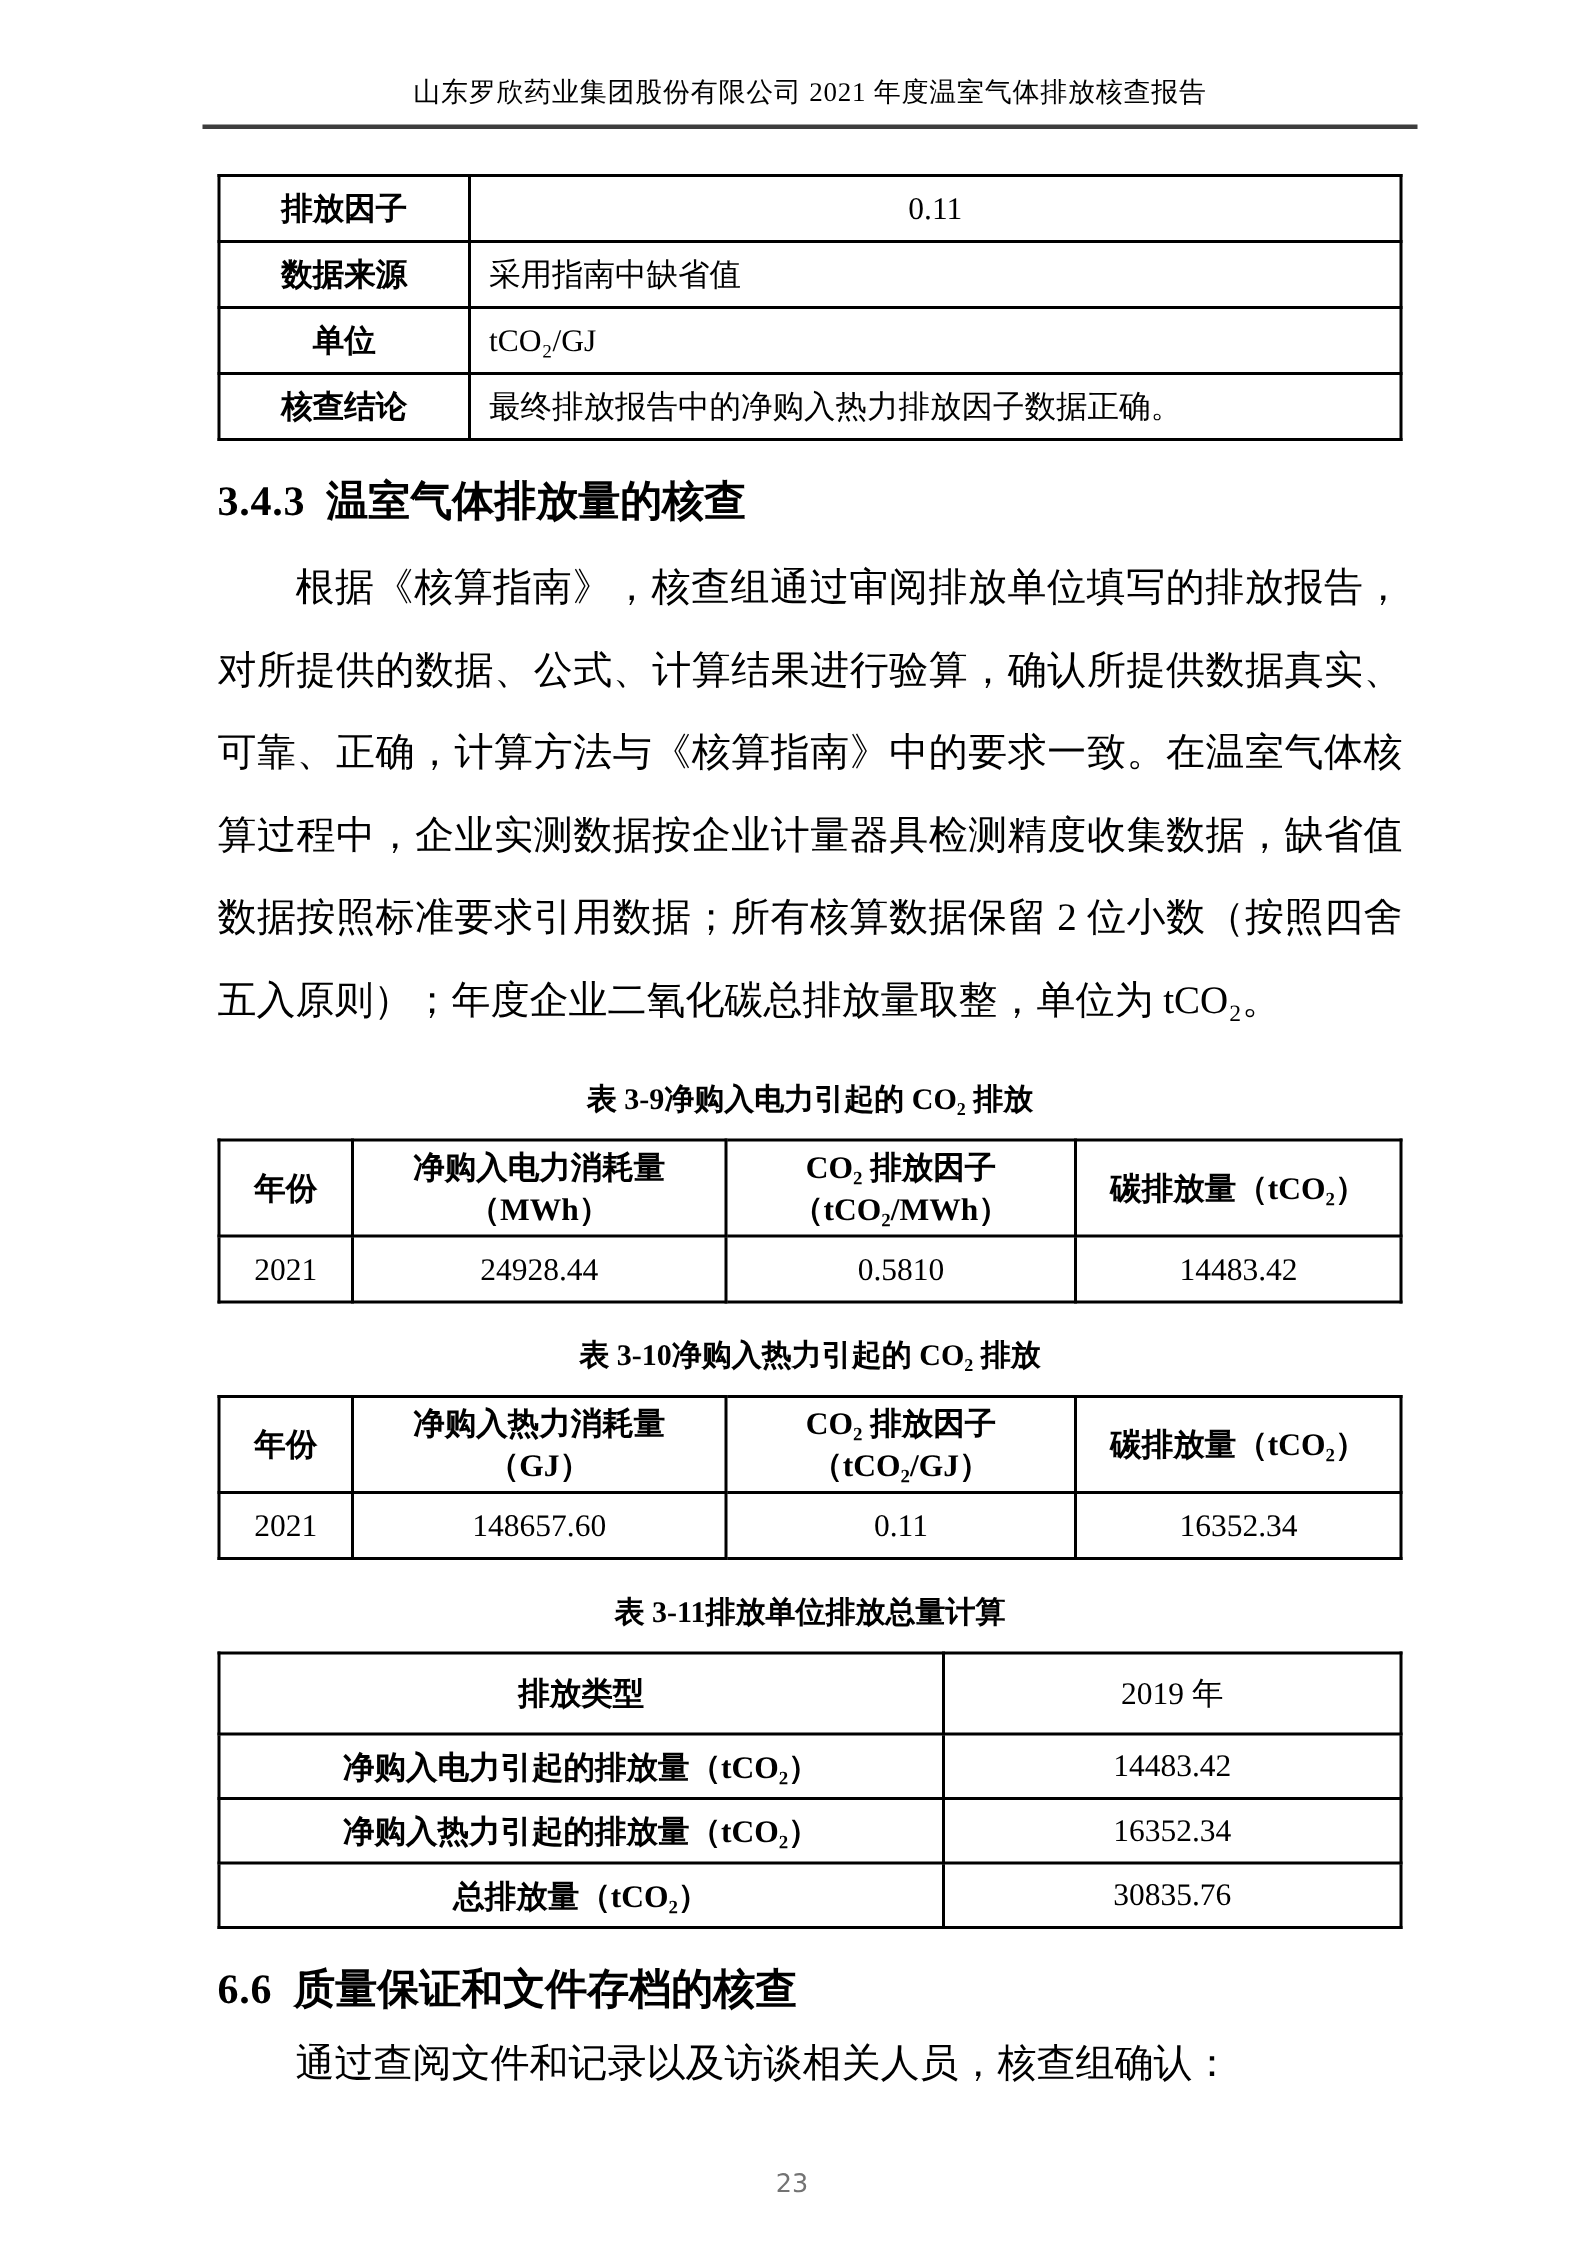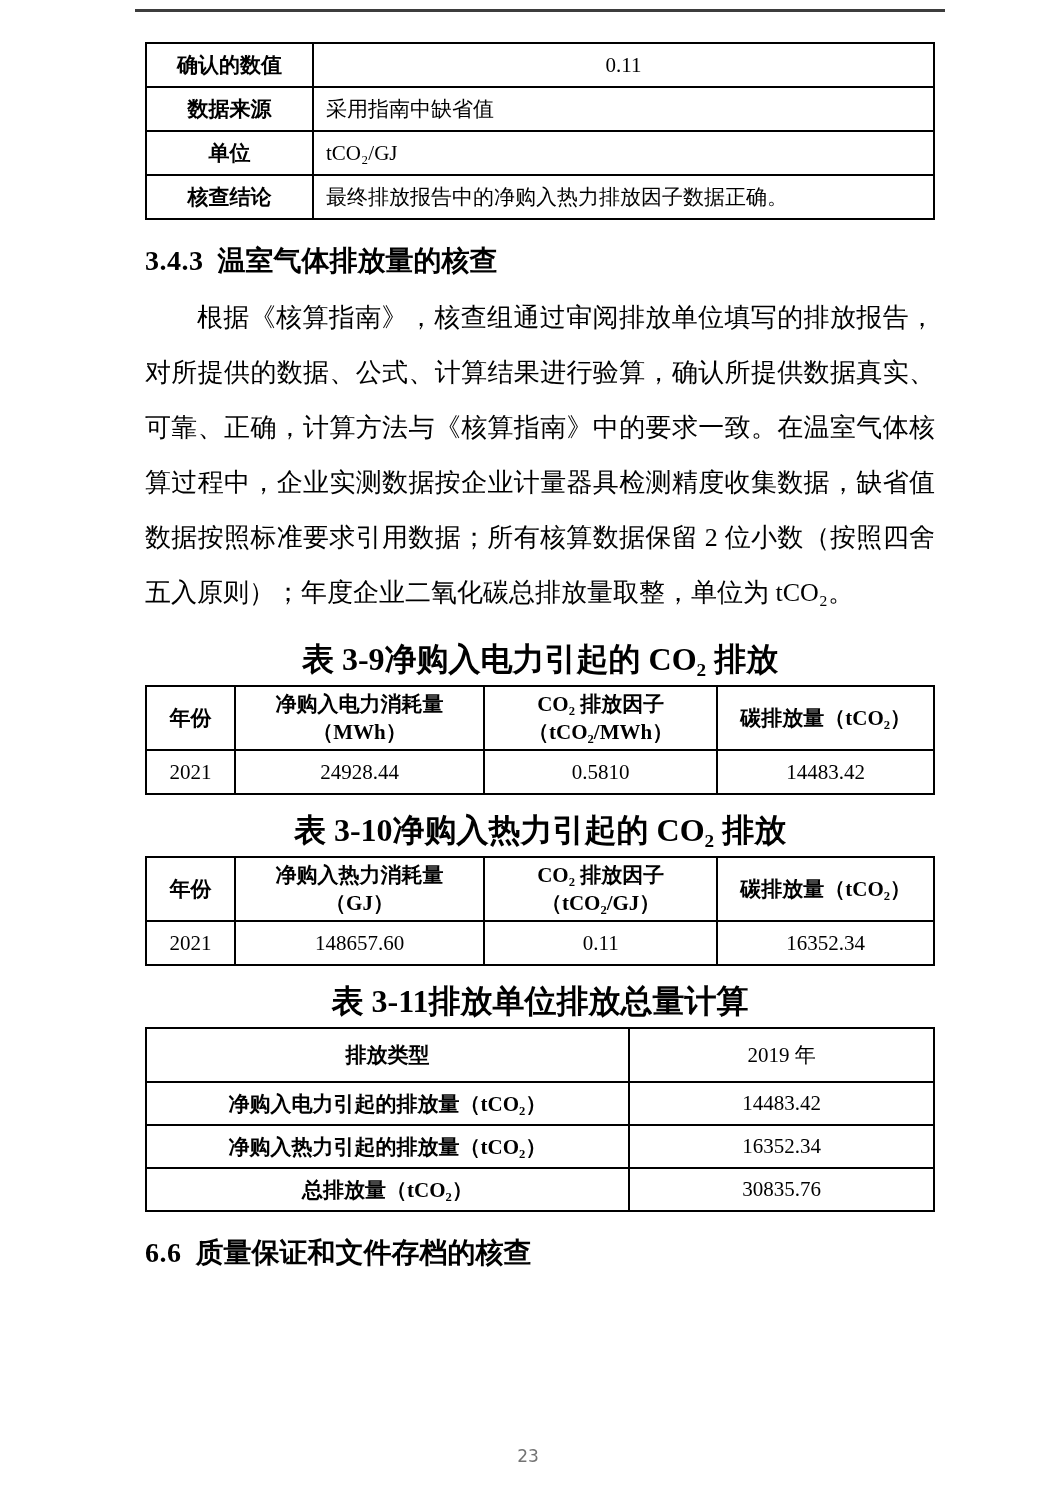--- a/index.html
+++ b/index.html
@@ -70,21 +70,21 @@
     line-height: 55px;
     text-align: justify;
     text-justify: inter-character;
     text-indent: 2em;
   }
   .body-para.single { line-height: 40px; text-align: left; }
   
   .tbl-caption {
     margin: 22px 0 0 0;
     text-align: center;
-    font-size: 32px;
+    font-size: 20px;
     font-weight: 700;
     line-height: 34px;
   }
   .tbl-caption.tight { margin-top: 18px; }
   
   .data-table { margin-top: 9px; }
   .data-table th {
     font-weight: 700;
     font-size: 21px;
     text-align: center;
@@ -120,26 +120,27 @@
     font-family: "DejaVu Sans", "Liberation Sans", sans-serif;
     color: #737373;
   }
 </style>
 </head>
 <body>
 
 <div class="page">
   <div class="content">
 
+    <div class="doc-header-title">山东罗欣药业集团股份有限公司 2021 年度温室气体排放核查报告</div>
     <hr class="doc-header-rule">
 
     <table class="factor-table">
       <tbody>
         <tr>
-          <td class="label-cell">确认的数值</td>
+          <td class="label-cell">排放因子</td>
           <td class="value-cell center">0.11</td>
         </tr>
         <tr>
           <td class="label-cell">数据来源</td>
           <td class="value-cell">采用指南中缺省值</td>
         </tr>
         <tr>
           <td class="label-cell">单位</td>
           <td class="value-cell">tCO₂/GJ</td>
         </tr>
@@ -233,17 +234,18 @@
         </tr>
         <tr>
           <td class="type-cell">总排放量（tCO₂）</td>
           <td>30835.76</td>
         </tr>
       </tbody>
     </table>
 
     <h2 class="sec-heading"><span class="sec-no">6.6</span><span>质量保证和文件存档的核查</span></h2>
 
+    <p class="body-para single">通过查阅文件和记录以及访谈相关人员，核查组确认：</p>
 
   </div>
 
   <div class="page-number">23</div>
 </div>
 
 </body></html>

